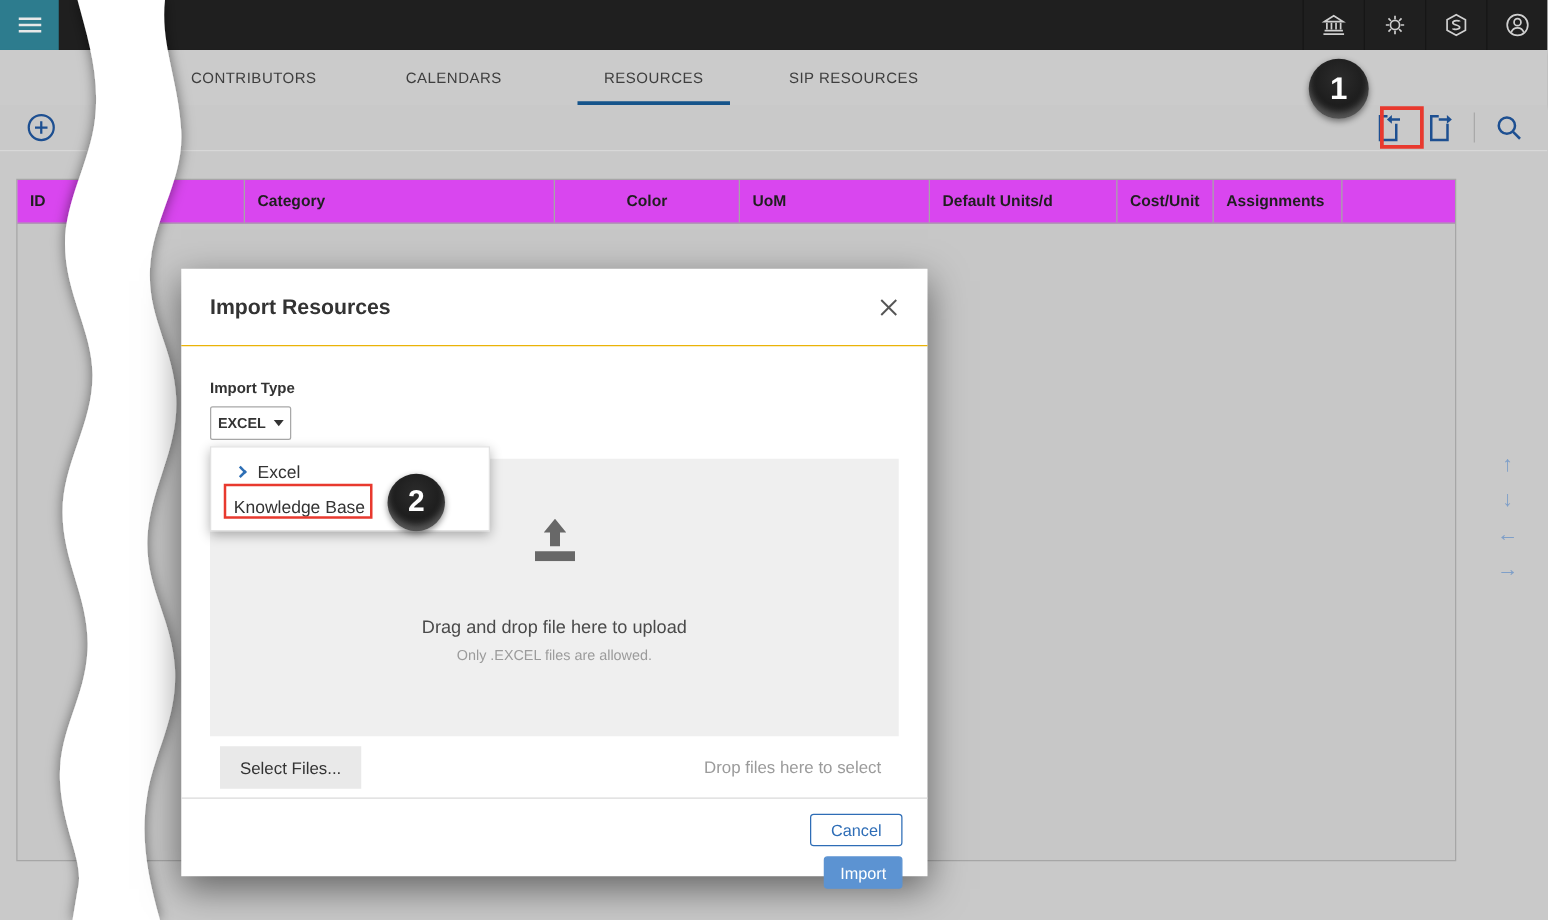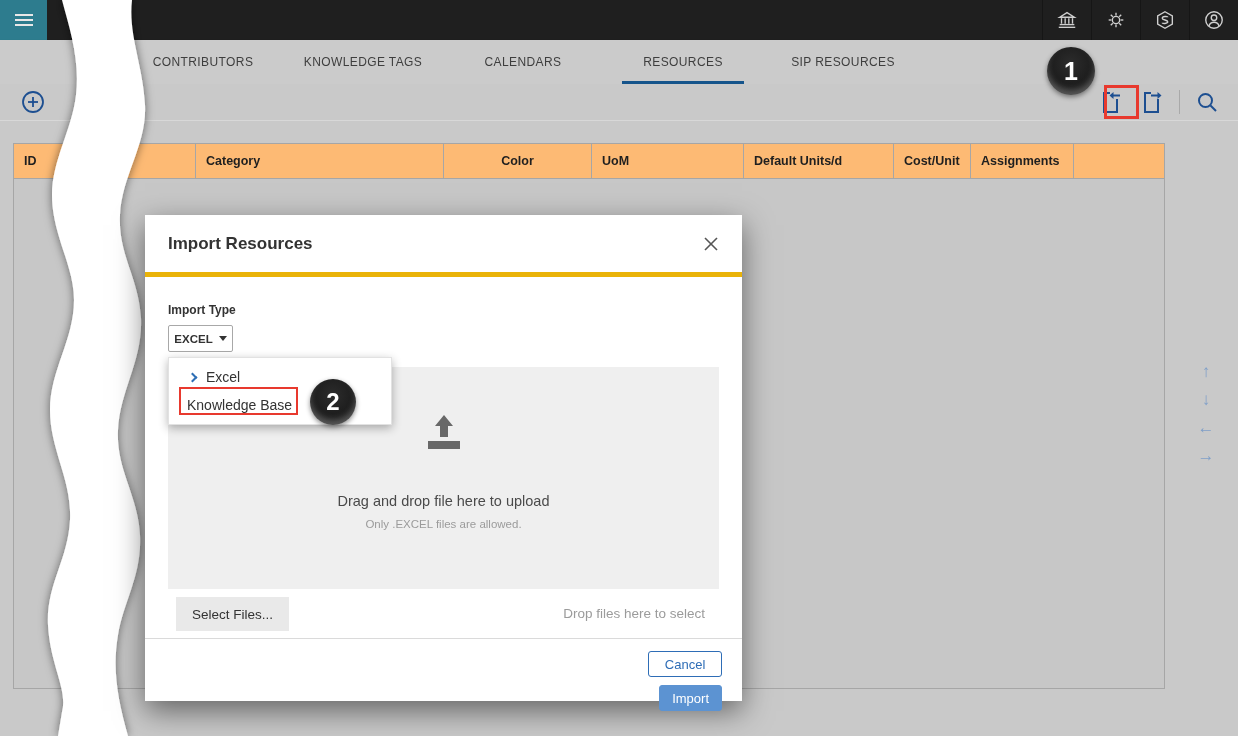--- a/index.html
+++ b/index.html
@@ -33,21 +33,21 @@
     display:flex; align-items:center; }
   .tool-left { margin-left:18px; }
   .tool-right { margin-left:auto; margin-right:16px; display:flex; align-items:center; gap:12px; }
   .tool-btn { display:flex; align-items:center; justify-content:center; cursor:pointer;
     width:30px; height:30px; }
   .tool-sep { width:1px; height:24px; background:#a9a9a9; }
 
   
   .grid { position:absolute; left:13px; top:143px; width:1152px; height:546px;
     border:1px solid #a6a6a6; background:#c7c7c7; }
-  .grid-head { display:flex; height:35px; background:#fdba74; border-bottom:1px solid #a6a6a6; }
+  .grid-head { display:flex; height:35px; background:#d946ef; border-bottom:1px solid #a6a6a6; }
   .th { border-right:1px solid #a6a6a6; display:flex; align-items:center;
     padding:0 10px; font-size:12.5px; font-weight:bold; color:#1f1f1f; cursor:pointer; }
   .th.center { justify-content:center; }
   .th.last { flex:1; border-right:none; }
 
   
   .nav-arrows { position:absolute; left:1194px; top:358px; width:24px; text-align:center;
     color:#7f9fc8; font-size:17px; }
   .nav-arrows div { height:28px; line-height:28px; cursor:pointer; }
 
@@ -61,21 +61,21 @@
     color:#fff; font-weight:bold; display:flex; align-items:center; justify-content:center; }
   .badge-1 { left:1047px; top:47px; width:48px; height:48px; font-size:25px; z-index:60; }
   .badge-2 { left:310px; top:379px; width:46px; height:46px; font-size:24px; z-index:130; }
   .redbox { position:absolute; border:3px solid #e8392e; z-index:60; pointer-events:none; }
   .redbox-import { left:1104px; top:85px; width:35px; height:34px; }
   .redbox-kb { left:179px; top:387px; width:119px; height:28px; border-width:2px; z-index:125; }
 
   
   .modal { position:absolute; left:145px; top:215px; width:597px; height:486px;
     background:#fff; z-index:100; box-shadow:0 10px 28px rgba(0,0,0,.5); }
-  .modal-header { height:62px; border-bottom:5px solid #eab308; display:flex;
+  .modal-header { height:62px; border-bottom:1px solid #eab308; display:flex;
     align-items:center; padding:0 23px; }
   .modal-title { font-size:17px; font-weight:bold; color:#333; }
   .modal-close { margin-left:auto; cursor:pointer; display:flex; align-items:center; }
   .import-type-label { position:absolute; left:23px; top:88px; font-size:12px;
     font-weight:bold; color:#333; }
   .type-btn { position:absolute; left:23px; top:110px; width:65px; height:27px;
     background:#fff; border:1px solid #a8a8a8; border-radius:2px; cursor:pointer;
     display:flex; align-items:center; justify-content:center; gap:6px;
     font-size:11.5px; font-weight:bold; color:#333; }
   .caret-down { width:0; height:0; border-left:4px solid transparent;
@@ -154,21 +154,20 @@
           <circle cx="12" cy="12" r="9"></circle>
           <circle cx="12" cy="9.5" r="3"></circle>
           <path d="M6.5 18.5 C7.5 15.5 10 14.5 12 14.5 C14 14.5 16.5 15.5 17.5 18.5"></path>
         </svg>
       </div>
     </div>
   </div>
 
   <div class="tabbar">
     <div class="tab">CONTRIBUTORS</div>
-    <div class="tab">KNOWLEDGE TAGS</div>
     <div class="tab">CALENDARS</div>
     <div class="tab active">RESOURCES</div>
     <div class="tab">SIP RESOURCES</div>
   </div>
 
   <div class="toolbar">
     <div class="tool-left">
       <div class="tool-btn">
         <svg width="26" height="26" viewBox="0 0 26 26" fill="none" stroke="#1d4f91" stroke-width="1.8">
           <circle cx="13" cy="13" r="10"></circle>

